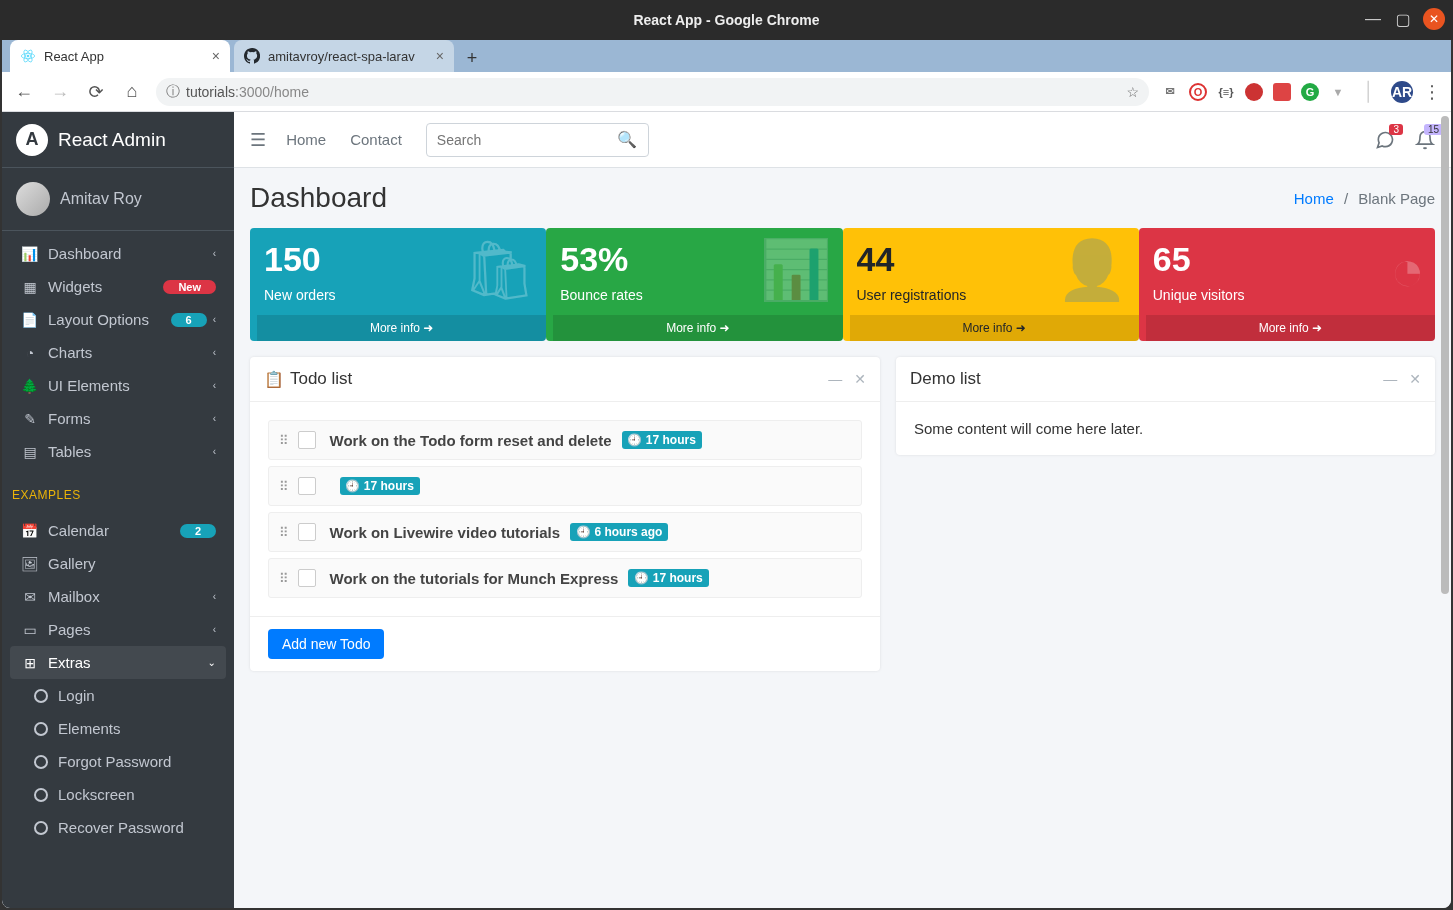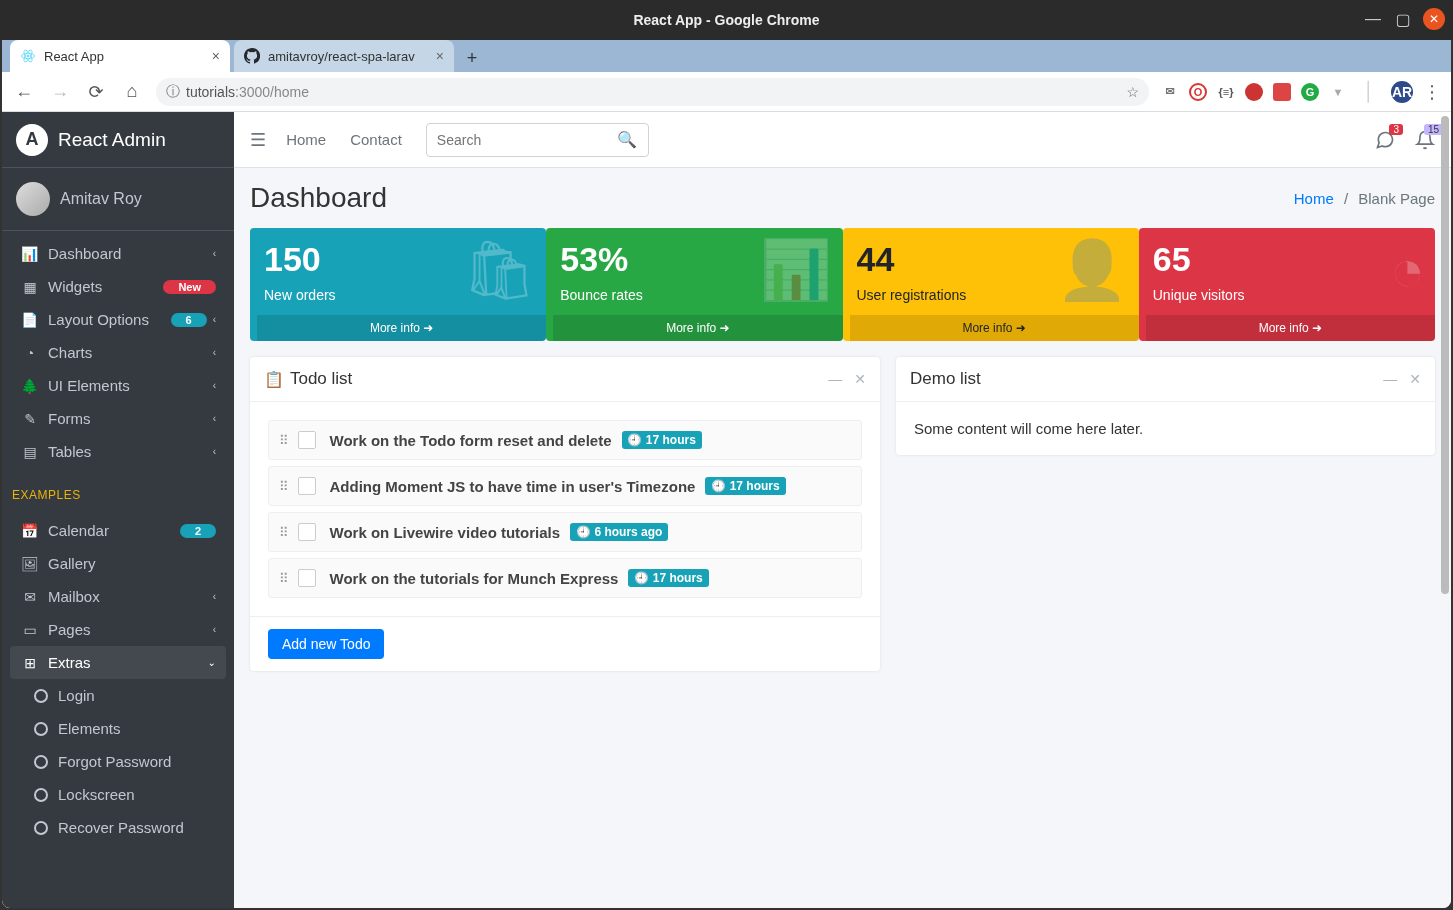--- a/index.html
+++ b/index.html
@@ -350,21 +350,20 @@
             <div class="todo-list">
               <div class="todo-item">
                 <span class="grip">⠿</span>
                 <span class="chk"></span>
                 <span class="todo-text">Work on the Todo form reset and delete</span>
                 <span class="time-badge">🕘 <span>17 hours</span></span>
               </div>
               <div class="todo-item">
                 <span class="grip">⠿</span>
                 <span class="chk"></span>
-                <span class="todo-text">Adding Moment JS to have time in user's Timezone</span>
                 <span class="time-badge">🕘 <span>17 hours</span></span>
               </div>
               <div class="todo-item">
                 <span class="grip">⠿</span>
                 <span class="chk"></span>
                 <span class="todo-text">Work on Livewire video tutorials</span>
                 <span class="time-badge">🕘 <span>6 hours ago</span></span>
               </div>
               <div class="todo-item">
                 <span class="grip">⠿</span>

